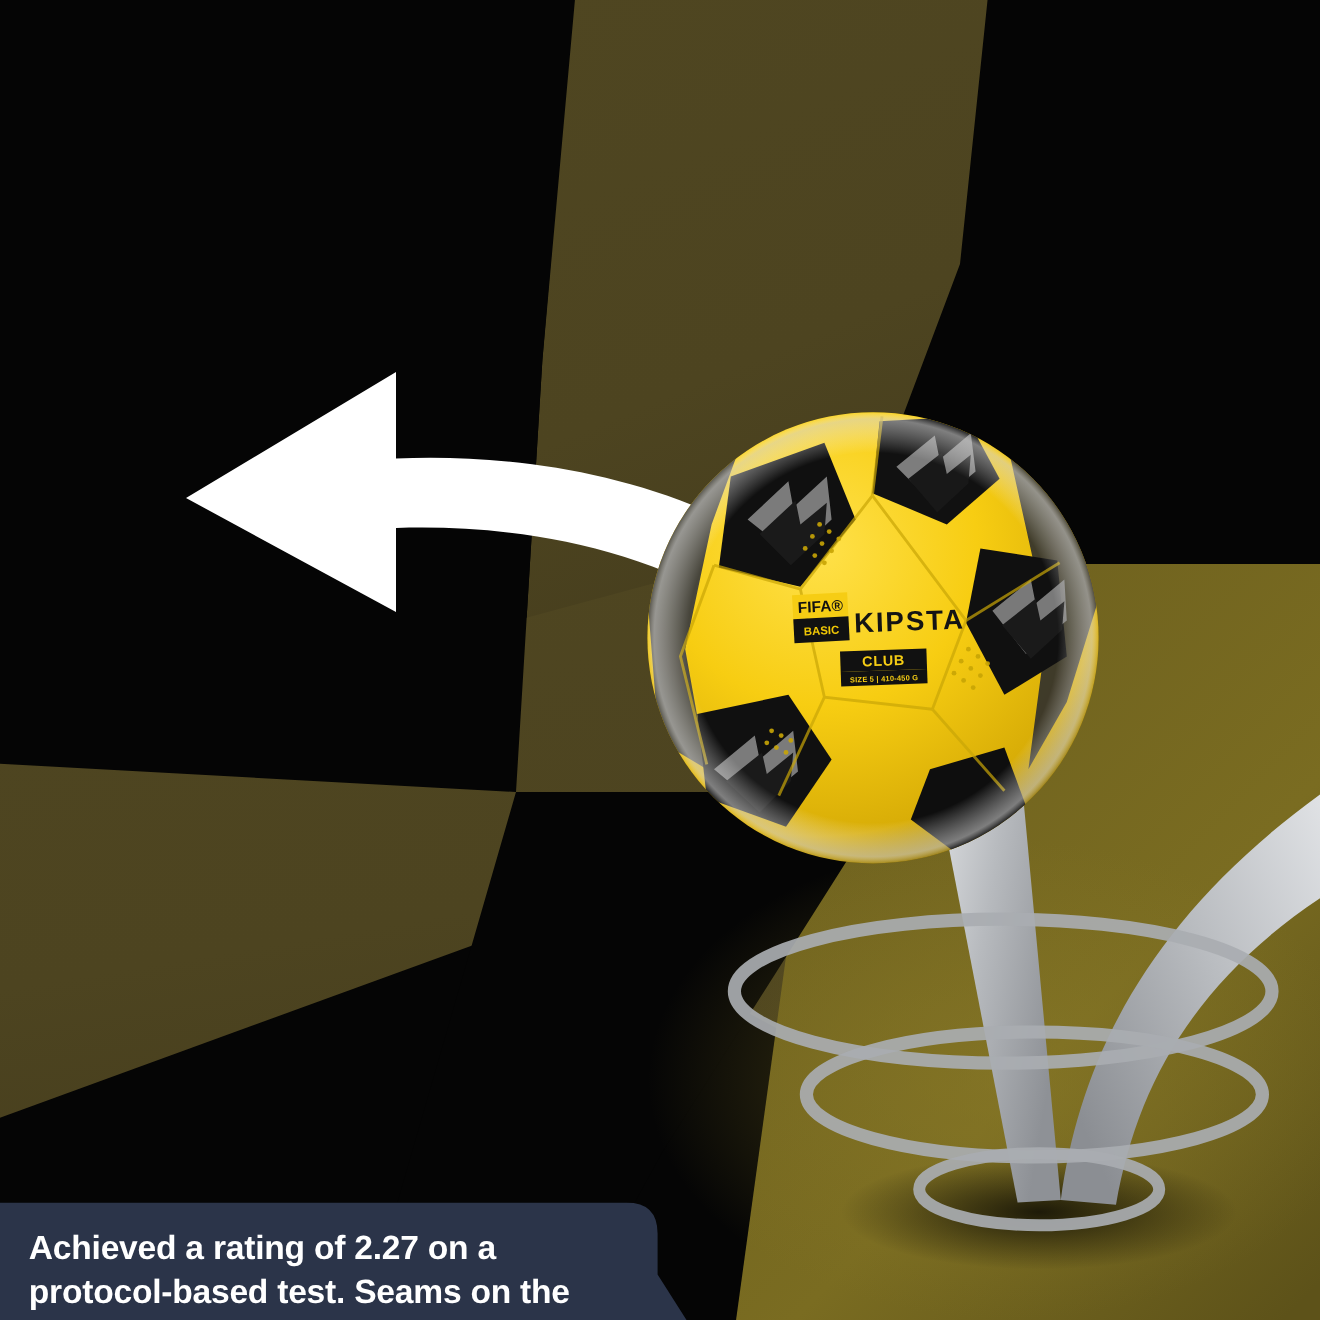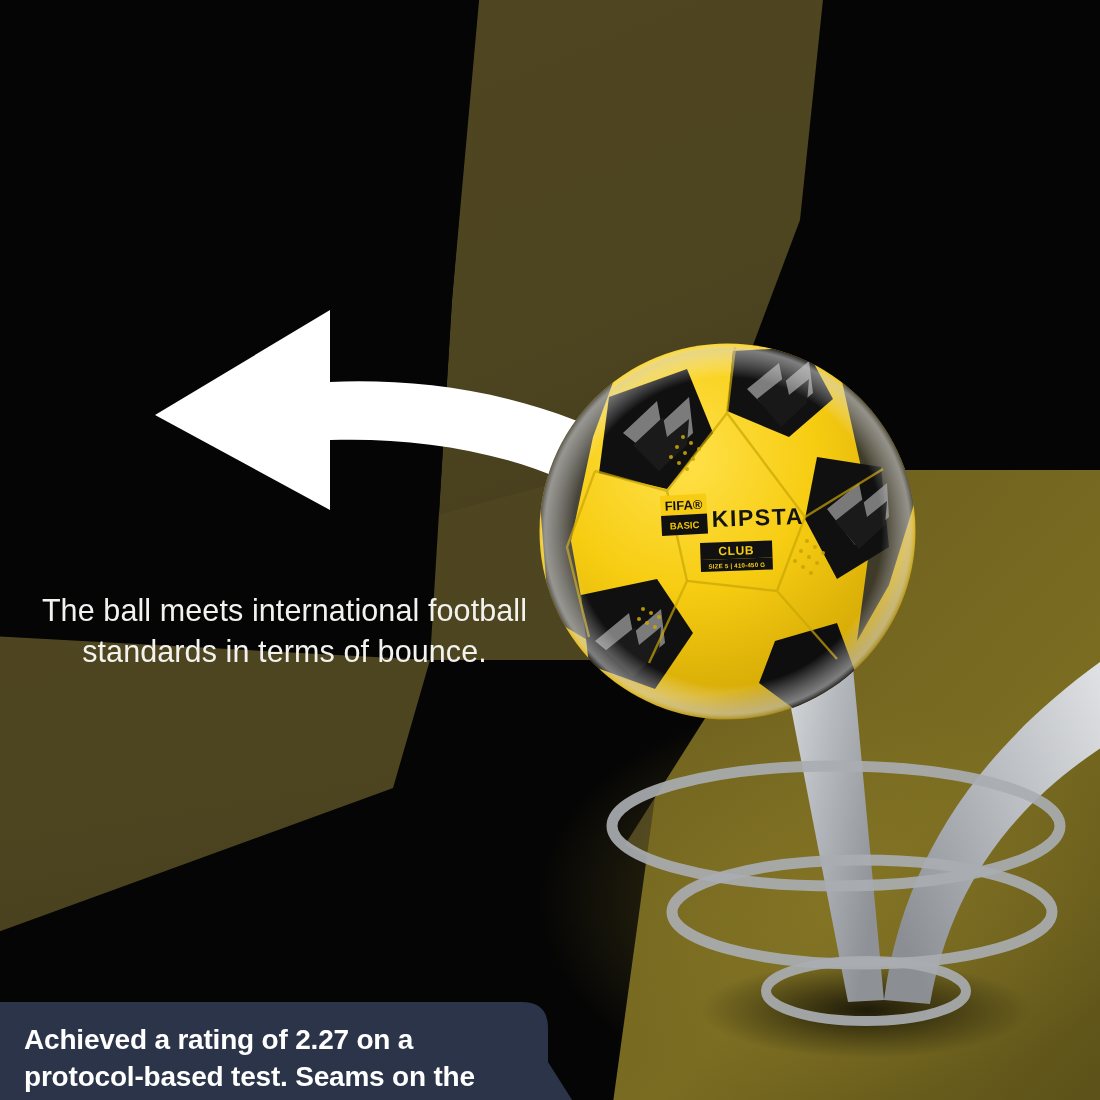--- a/index.html
+++ b/index.html
@@ -233,21 +233,20 @@
       <g transform="translate(700,543) rotate(-2)">
         <rect x="0" y="0" width="72" height="17" fill="#111111"></rect>
         <text x="36" y="13" text-anchor="middle" fill="#f6cd14" font-family="Liberation Sans, sans-serif" font-size="12" font-weight="700" letter-spacing="0.6">CLUB</text>
         <rect x="0" y="17" width="72" height="12" fill="#111111"></rect>
         <text x="36" y="26" text-anchor="middle" fill="#f6cd14" font-family="Liberation Sans, sans-serif" font-size="6.2" font-weight="700" letter-spacing="0.2">SIZE 5  |  410-450 G</text>
       </g>
     </svg>
   </div>
 
 
-  <div id="bodycopy">The ball meets international football standards in terms of bounce.</div>
 
   <div id="caption">
     <svg class="plate" viewBox="0 0 600 142" width="600" height="142" preserveAspectRatio="none">
       <path d="M 0,0 L 522,0 Q 548,0 548,26 L 548,60 L 600,142 L 0,142 Z" fill="#2b3449"></path>
     </svg>
     <div class="txt">Achieved a rating of 2.27 on a protocol-based test. Seams on the inside.</div>
   </div>
 
 </div>
 

